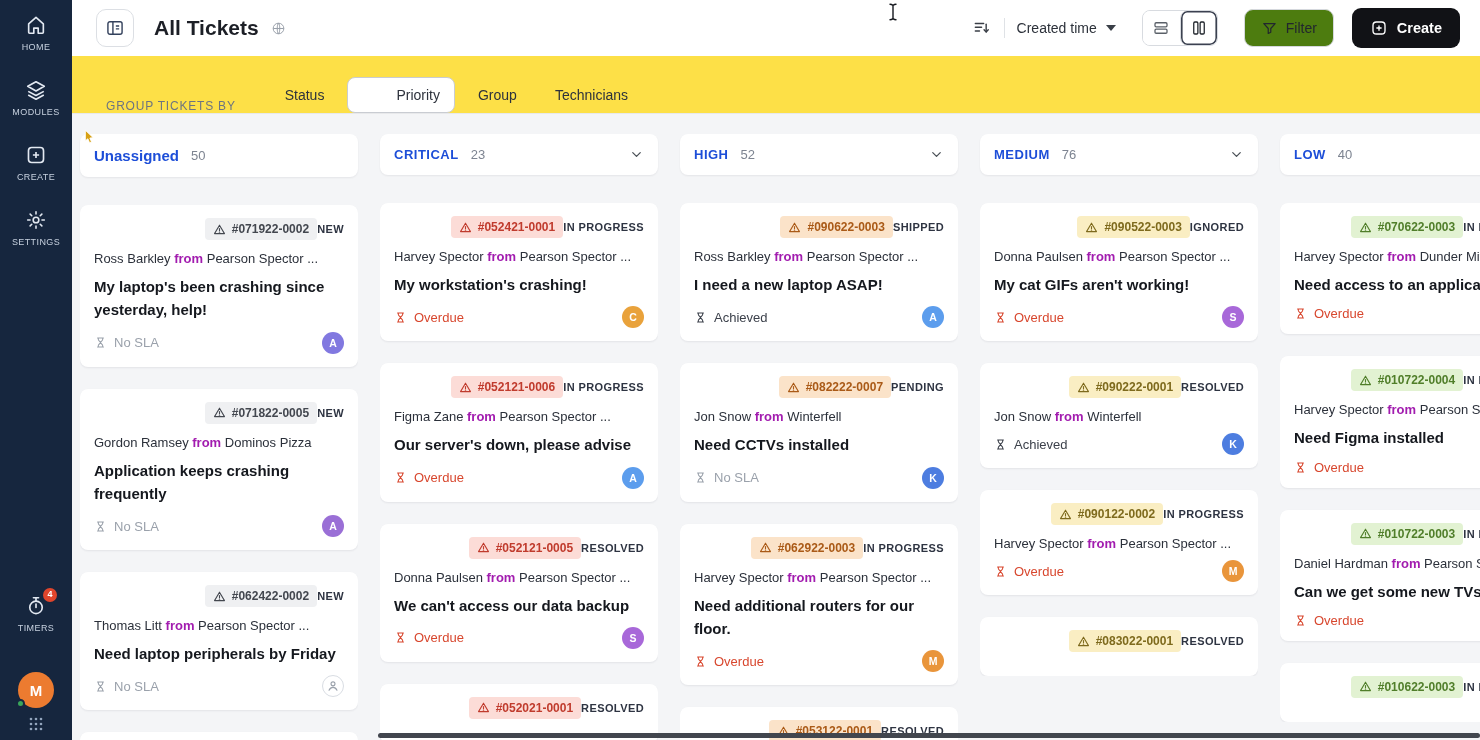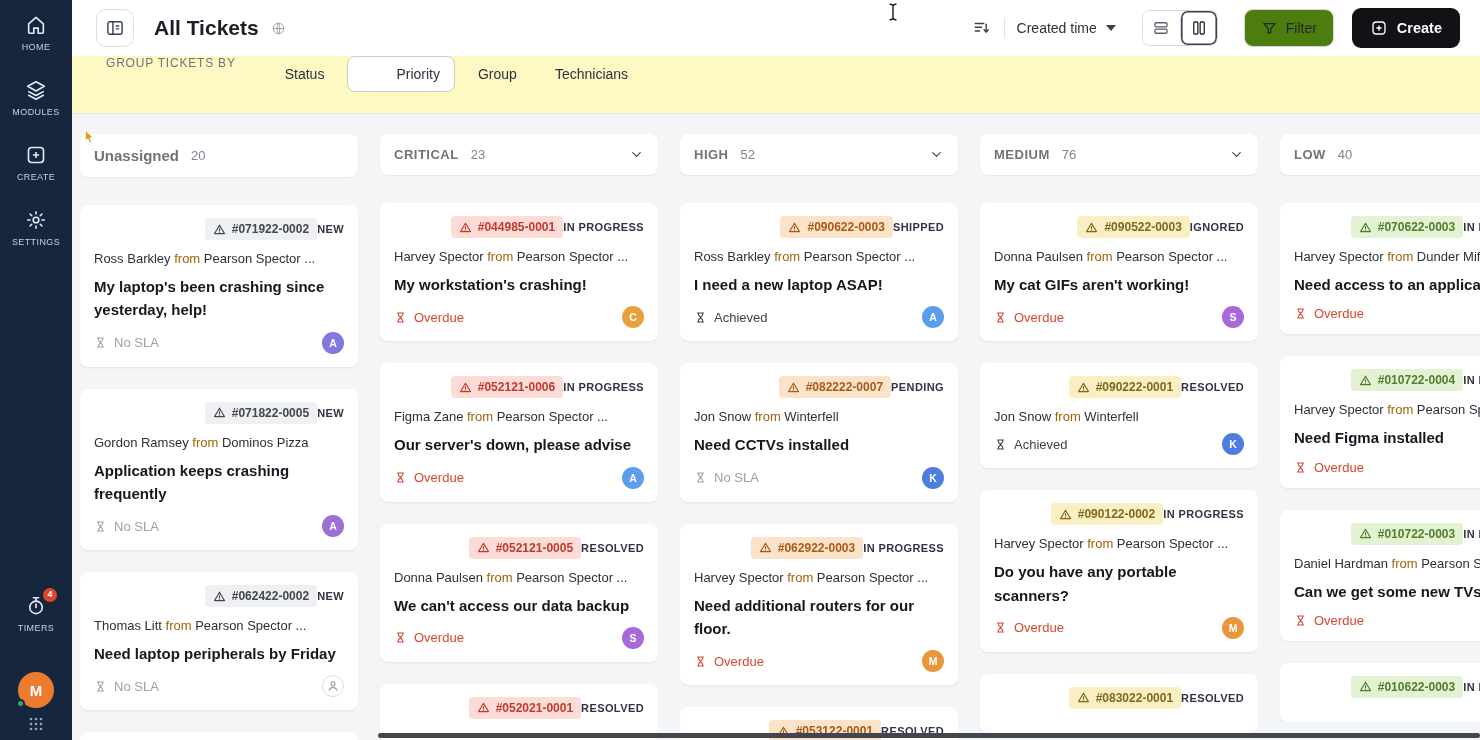--- a/index.html
+++ b/index.html
@@ -82,23 +82,23 @@
   }
   .create-btn {
     margin-left: 18px; height: 40px; padding: 0 18px;
     border: none; border-radius: 9px; background: #111216; cursor: pointer;
     display: flex; align-items: center; gap: 9px;
     font-family: "Liberation Sans", sans-serif; font-size: 14.5px; font-weight: 600; color: #fff;
   }
 
   
   .groupbar {
-    height: 58px; flex: none; background: #fef9c3;
+    height: 58px; flex: none; background: #fde047;
     border-bottom: 1px solid #e8e9eb;
-    display: flex; align-items: flex-start; padding-left: 34px;
+    display: flex; align-items: flex-end; padding-left: 34px;
   }
   .gb-label { font-size: 12px; letter-spacing: .8px; color: #6d7480; font-weight: 500; margin-right: 34px; }
   .gb-tabs { display: flex; align-items: center; gap: 8px; }
   .tab {
     background: none; border: 1px solid transparent; cursor: pointer;
     font-family: "Liberation Sans", sans-serif; font-size: 14px; color: #2d323c;
     padding: 9px 14px; border-radius: 8px;
   }
   .tab.active { border-color: #c9ccd2; background: #fff; font-weight: 500; padding-left: 48px; }
 
@@ -110,21 +110,21 @@
     padding: 20px 0 0 8px;
     overflow: hidden; position: relative;
   }
   .col { width: 278px; flex: none; display: flex; flex-direction: column; min-height: 0; }
   .col-head {
     background: #fff; border-radius: 8px; padding: 13px 14px;
     display: flex; align-items: center;
     box-shadow: 0 1px 2px rgba(25,30,45,.07);
     margin-bottom: 28px; flex: none; cursor: pointer;
   }
-  .col-title { font-size: 13px; font-weight: 700; color: #737373; letter-spacing: .5px; }
+  .col-title { font-size: 13px; font-weight: 700; color: #1d4ed8; letter-spacing: .5px; }
   .col.unassigned .col-title { font-size: 15px; font-weight: 600; letter-spacing: 0; }
   .col-count { margin-left: 12px; font-size: 13px; color: #7d8491; }
   .col-chevron { margin-left: auto; display: flex; color: #4a5057; }
   .cards { display: flex; flex-direction: column; gap: 22px; overflow: hidden; }
 
   .card {
     background: #fff; border-radius: 8px; padding: 13px 14px;
     box-shadow: 0 1px 2px rgba(25,30,45,.08);
     flex: none; overflow: hidden; cursor: pointer;
   }
@@ -134,21 +134,21 @@
     padding: 4px 8px; border-radius: 4px;
     font-size: 12px; font-weight: 700; white-space: nowrap;
   }
   .tid.unassigned { background: #eff0f2; color: #43474f; }
   .tid.critical   { background: #fcdcd7; color: #c03b2d; }
   .tid.high       { background: #fbe3c9; color: #aa5a17; }
   .tid.medium     { background: #faeec3; color: #7e6a1d; }
   .tid.low        { background: #e2f2d2; color: #507e2a; }
   .status { font-size: 11px; font-weight: 700; color: #2e3442; letter-spacing: .4px; white-space: nowrap; }
   .req { font-size: 13px; color: #2b303a; margin-bottom: 9px; white-space: nowrap; overflow: hidden; }
-  .req .from { color: #a16207; }
+  .req .from { color: #a21caf; font-weight: bold; }
   .subject { font-size: 15px; font-weight: 600; color: #15181e; line-height: 1.55; margin-bottom: 10px; }
   .sla-row { display: flex; align-items: center; justify-content: space-between; }
   .sla { display: inline-flex; align-items: center; gap: 7px; font-size: 13px; font-weight: 500; }
   .sla.overdue  { color: #d8472e; }
   .sla.nosla    { color: #9aa1ab; }
   .sla.achieved { color: #3c414b; }
   .avatar {
     width: 22px; height: 22px; border-radius: 50%;
     color: #fff; font-size: 10.5px; font-weight: 700;
     display: flex; align-items: center; justify-content: center; flex: none;
@@ -327,21 +327,21 @@
           <button class="tab">Group</button>
           <button class="tab">Technicians</button>
         </nav>
     </div>
 
     <div class="board">
       <div class="hscroll"></div>
     <section class="col unassigned">
           <header class="col-head">
             <span class="col-title">Unassigned</span>
-            <span class="col-count">20</span>
+            <span class="col-count">50</span>
           </header>
           <div class="cards">
             <article class="card">
               <div class="card-top">
                 <span class="tid unassigned">
                   <span style="display:flex">
                     <svg viewBox="0 0 24 24" width="13" height="13" fill="none" stroke="currentColor" stroke-width="2" stroke-linejoin="round" stroke-linecap="round">
                       <path d="M12 4L2.8 19.6h18.4z"></path>
                       <path d="M12 10.2v4.2"></path>
                       <circle cx="12" cy="16.9" r="0.4" fill="currentColor"></circle>
@@ -443,21 +443,21 @@
             <article class="card">
               <div class="card-top">
                 <span class="tid critical">
                   <span style="display:flex">
                     <svg viewBox="0 0 24 24" width="13" height="13" fill="none" stroke="currentColor" stroke-width="2" stroke-linejoin="round" stroke-linecap="round">
                       <path d="M12 4L2.8 19.6h18.4z"></path>
                       <path d="M12 10.2v4.2"></path>
                       <circle cx="12" cy="16.9" r="0.4" fill="currentColor"></circle>
                     </svg>
                   </span>
-                  <span>#044985-0001</span>
+                  <span>#052421-0001</span>
                 </span>
                 <span class="status">IN PROGRESS</span>
               </div>
               <div class="req"><span>Harvey Spector</span> <span class="from">from</span> <span>Pearson Spector ...</span></div>
               <div class="subject">My workstation's crashing!</div>
               <div class="sla-row">
                 <span class="sla overdue">
                   <span style="display:flex">
                     <svg viewBox="0 0 24 24" width="13" height="13" fill="none" stroke="currentColor" stroke-width="1.9" stroke-linecap="round">
                       <path d="M6.5 3.5h11M6.5 20.5h11M8 3.5v2.8c0 2.6 4 3.9 4 5.7s-4 3.1-4 5.7v2.8M16 3.5v2.8c0 2.6-4 3.9-4 5.7s4 3.1 4 5.7v2.8"></path>
@@ -727,21 +727,20 @@
                       <path d="M12 4L2.8 19.6h18.4z"></path>
                       <path d="M12 10.2v4.2"></path>
                       <circle cx="12" cy="16.9" r="0.4" fill="currentColor"></circle>
                     </svg>
                   </span>
                   <span>#090122-0002</span>
                 </span>
                 <span class="status">IN PROGRESS</span>
               </div>
               <div class="req"><span>Harvey Spector</span> <span class="from">from</span> <span>Pearson Spector ...</span></div>
-              <div class="subject">Do you have any portable scanners?</div>
               <div class="sla-row">
                 <span class="sla overdue">
                   <span style="display:flex">
                     <svg viewBox="0 0 24 24" width="13" height="13" fill="none" stroke="currentColor" stroke-width="1.9" stroke-linecap="round">
                       <path d="M6.5 3.5h11M6.5 20.5h11M8 3.5v2.8c0 2.6 4 3.9 4 5.7s-4 3.1-4 5.7v2.8M16 3.5v2.8c0 2.6-4 3.9-4 5.7s4 3.1 4 5.7v2.8"></path>
                     </svg>
                   </span>
                   <span>Overdue</span>
                 </span>
                 <span class="avatar" style="background:#e9953b">M</span>

